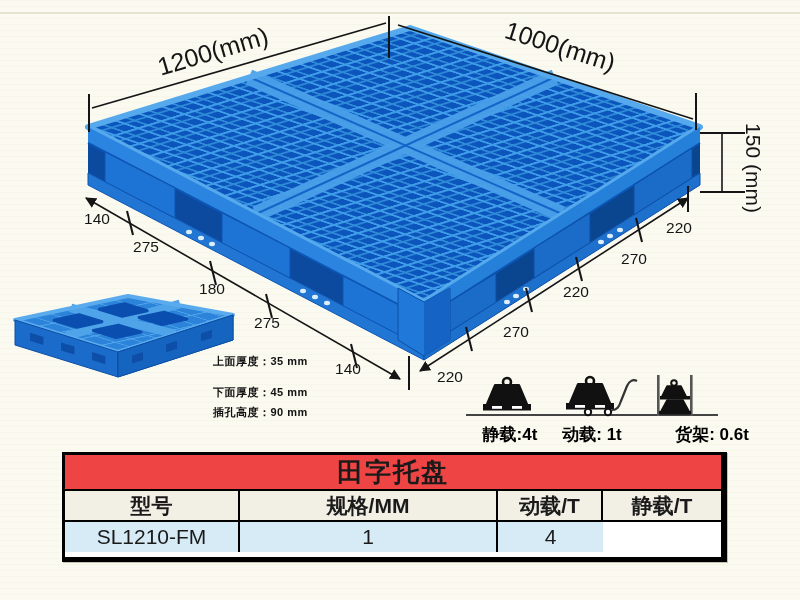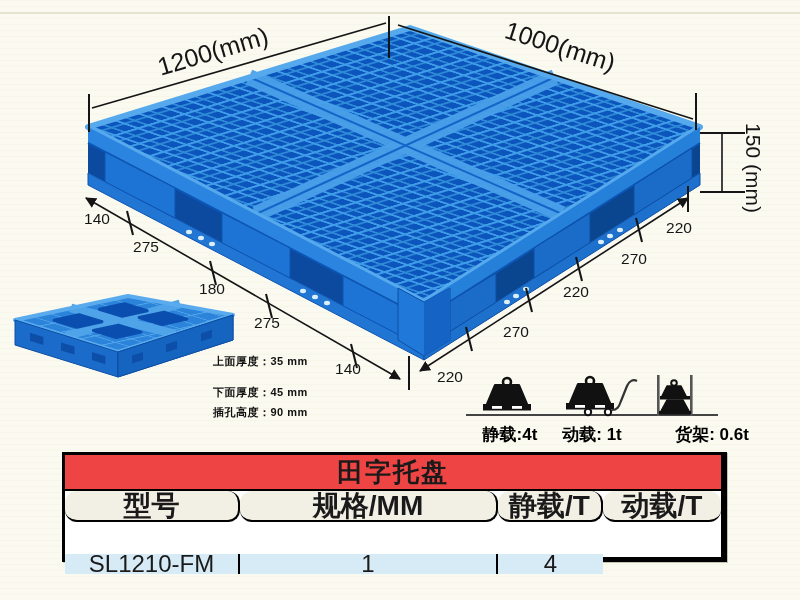--- a/index.html
+++ b/index.html
@@ -30,22 +30,22 @@
     height:34px;background:#ef4444;border-bottom:2px solid #000;
     display:flex;align-items:center;justify-content:center;
     font-size:26px;font-weight:700;letter-spacing:2px;
   }
   .t-grid{display:grid;grid-template-columns:175px 258px 105px 118px;}
   .t-cell{
     display:flex;align-items:center;justify-content:center;
     border-right:2px solid #000;box-sizing:border-box;white-space:nowrap;
   }
   .t-cell:last-child{border-right:none;}
-  .t-head .t-cell{height:31px;background:#f2efe5;font-size:28px;font-weight:700;border-bottom:2px solid #000;border-radius:12px;}
-  .t-data .t-cell{height:20px;background:#d6ebf6;font-size:24px;font-weight:400;margin-top:32px;}
+  .t-head .t-cell{height:31px;background:#f2efe5;font-size:21px;font-weight:700;border-bottom:2px solid #000;}
+  .t-data .t-cell{height:30px;background:#d6ebf6;font-size:21px;font-weight:400;}
   .topline{left:0;top:12px;width:800px;height:2px;background:rgba(205,203,175,0.45);}
   svg text{fill:#151515;}
 </style>
 </head>
 <body>
 
 <div class="abs topline"></div>
 
 <svg class="abs" style="left:0;top:0" width="800" height="450" viewBox="0 0 800 450">
   <defs>
@@ -223,21 +223,21 @@
 
 <div class="abs load-label" style="left:510px">静载:4t</div>
 <div class="abs load-label" style="left:592px">动载: 1t</div>
 <div class="abs load-label" style="left:712px">货架: 0.6t</div>
 
 <div class="abs spec-table">
   <div class="t-title">田字托盘</div>
   <div class="t-grid t-head">
     <div class="t-cell">型号</div>
     <div class="t-cell">规格/MM</div>
+    <div class="t-cell">动载/T</div>
     <div class="t-cell">静载/T</div>
-    <div class="t-cell">动载/T</div>
   </div>
   <div class="t-grid t-data">
     <div class="t-cell">SL1210-FM</div>
     <div class="t-cell">1</div>
     <div class="t-cell">4</div>
   </div>
 </div>
 
 </body></html>

